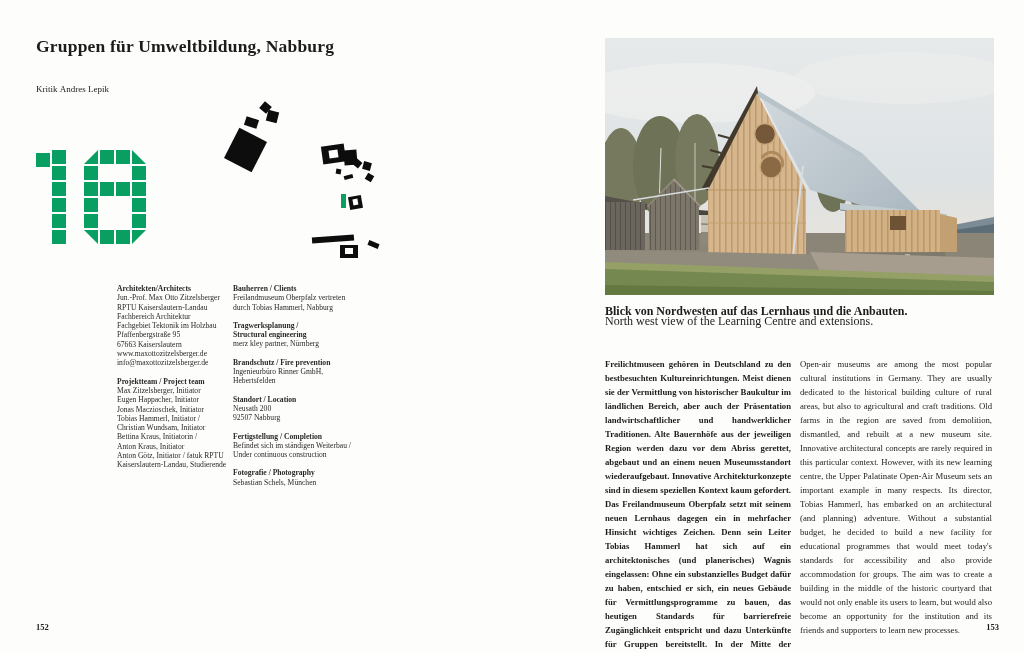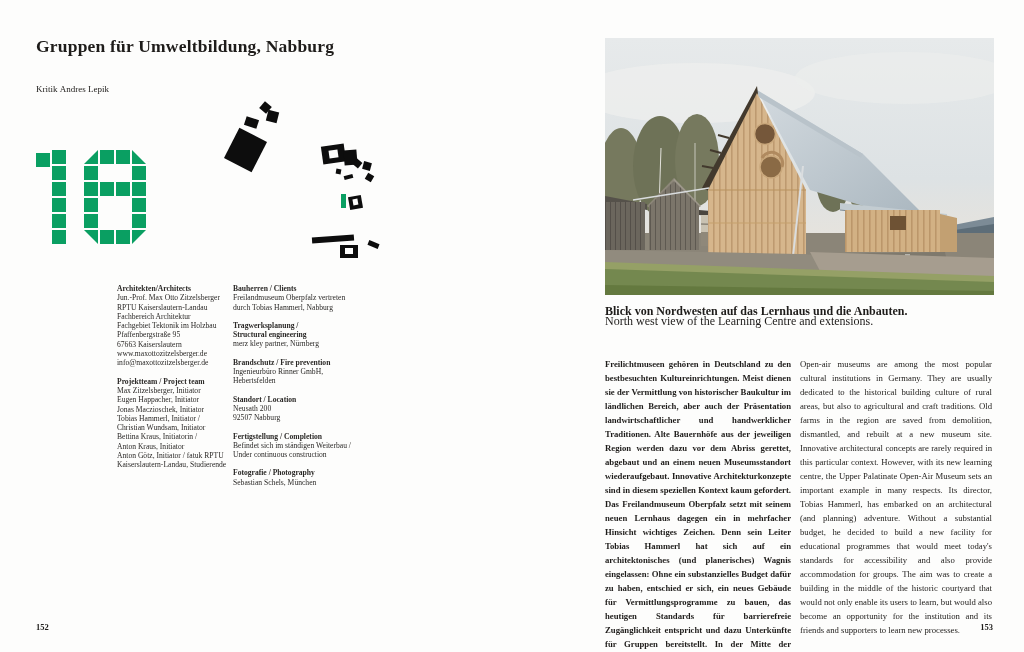--- a/index.html
+++ b/index.html
@@ -33,21 +33,21 @@
   .photo{position:absolute;left:605px;top:38px;width:389px;height:257px;overflow:hidden;}
   .caption{position:absolute;left:605px;top:306px;font-size:12px;line-height:10px;width:330px;}
   .caption .de{font-weight:700;}
   
   .essay{position:absolute;top:357px;font-size:8.7px;line-height:14px;text-align:justify;}
   #essay-de{left:605px;width:186px;font-weight:700;}
   #essay-en{left:800px;width:192px;font-weight:400;}
   
   .folio{position:absolute;top:622px;font-size:8.5px;font-weight:700;}
   #folio-left{left:36px;}
-  #folio-right{right:31px;}
+  #folio-right{right:25px;}
 </style>
 </head>
 <body>
 
 <div class="spread">
 
   <div class="title-block">
     <div class="title-project">Gruppen für Umweltbildung, Nabburg</div>
   </div>
   <div class="kritik"><span>Kritik</span>&nbsp;<b>Andres Lepik</b></div>

